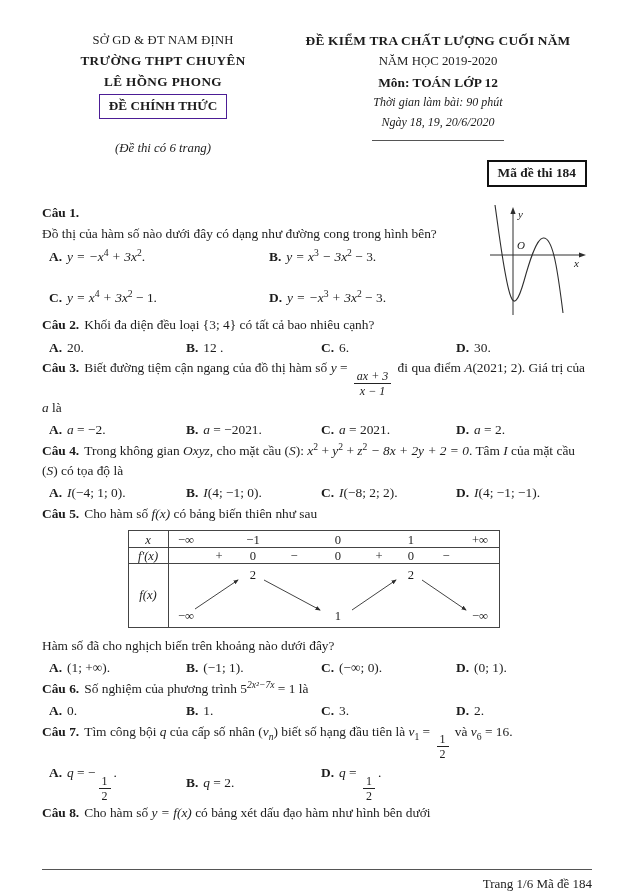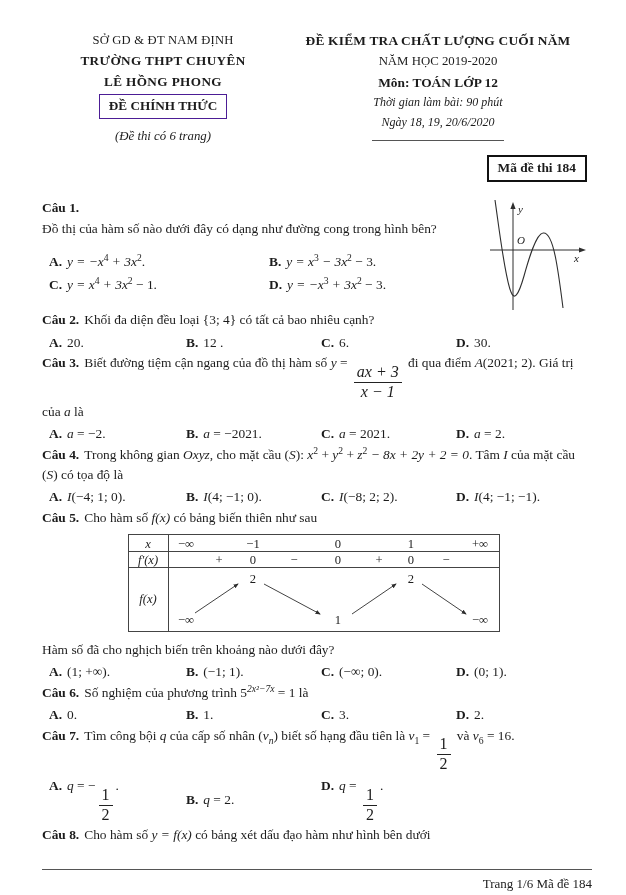--- a/index.html
+++ b/index.html
@@ -12,43 +12,43 @@
   .m{font-style:italic;}
   sup,sub{font-size:0.72em;line-height:0;}
   
   .hdr{display:flex;}
   .h-left{width:44%;text-align:center;line-height:1.6;}
   .h-right{width:56%;text-align:center;line-height:1.6;}
   .h-l1{font-size:12.6px;letter-spacing:.2px;}
   .h-l2{font-size:13.2px;font-weight:bold;letter-spacing:.4px;}
   .h-boxrow{margin-top:2px;}
   .h-box{display:inline-block;border:1px solid #4c1d95;padding:0 9px 1px;font-weight:bold;font-size:13.2px;}
-  .h-note{font-style:italic;font-size:12.8px;margin-top:7px;}
+  .h-note{font-style:italic;font-size:12.8px;margin-top:19px;}
   .h-r1{font-size:13.4px;font-weight:bold;letter-spacing:.2px;}
   .h-r2{font-size:12.8px;}
   .h-r3{font-size:13.4px;font-weight:bold;}
   .h-it{font-style:italic;font-size:12px;}
   .h-rule{width:132px;border-top:1px solid #555;margin:8px auto 0;height:0;}
-  .code-row{text-align:right;padding-right:5px;margin-top:9px;}
+  .code-row{text-align:right;padding-right:5px;margin-top:2px;}
   .code-box{display:inline-block;border:2px solid #111;padding:1px 9px 2px;font-weight:bold;font-size:13.4px;}
   
   .q{}
   .qp{margin:0;}
   .qlabel{font-weight:bold;margin-right:5px;}
   .opts{display:grid;grid-template-columns:137px 135px 135px auto;padding-left:7px;margin-top:2px;align-items:center;}
   .opts .opt b{margin-right:5px;}
-  .opts2{display:grid;grid-template-columns:220px 220px;padding-left:7px;margin-top:13px;row-gap:3px;}
+  .opts2{display:grid;grid-template-columns:220px 220px;padding-left:7px;margin-top:3px;row-gap:21px;}
   .opts2 .opt b{margin-right:5px;}
   .q1flex{display:flex;justify-content:space-between;align-items:flex-start;min-height:112px;}
   .q1left{width:446px;}
   .curve{flex:0 0 auto;margin-top:2px;}
   .curve line,.curve path.c{stroke:#2e2e2e;fill:none;}
   .curve text{font-size:11px;font-style:italic;fill:#1c1c1c;}
   
-  .frac{display:inline-flex;flex-direction:column;align-items:center;vertical-align:-0.62em;margin:0 3px;font-size:16px;line-height:1.18;}
+  .frac{display:inline-flex;flex-direction:column;align-items:center;vertical-align:-0.62em;margin:0 3px;font-size:12px;line-height:1.18;}
   .frac .num{border-bottom:1px solid #222;padding:0 3px;}
   .frac .den{padding:0 3px;}
   
   .bbt{position:relative;width:370px;height:96px;border:1px solid #444;margin:6px 0 4px 86px;font-size:12.6px;line-height:1;}
   .bbt-vline{position:absolute;left:39px;top:0;bottom:0;width:1px;background:#444;}
   .bbt-hline{position:absolute;left:0;right:0;height:1px;background:#444;}
   .bc{position:absolute;transform:translate(-50%,-50%);white-space:nowrap;}
   .bbt-arrows{position:absolute;left:39px;top:32px;}
   .bbt-arrows line{stroke:#2e2e2e;stroke-width:0.9;}
   

